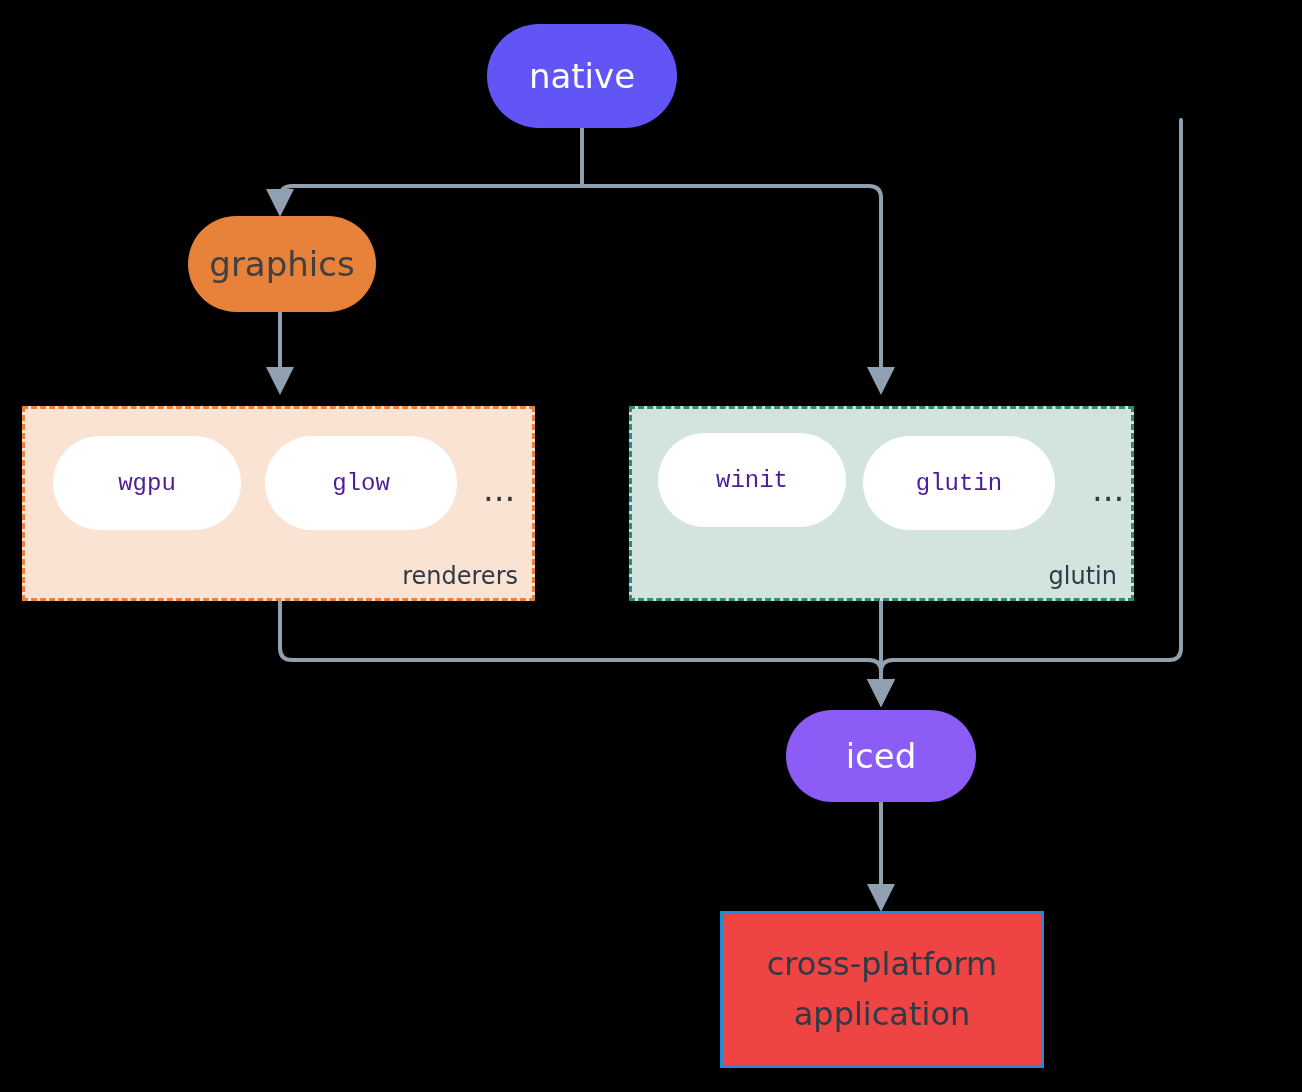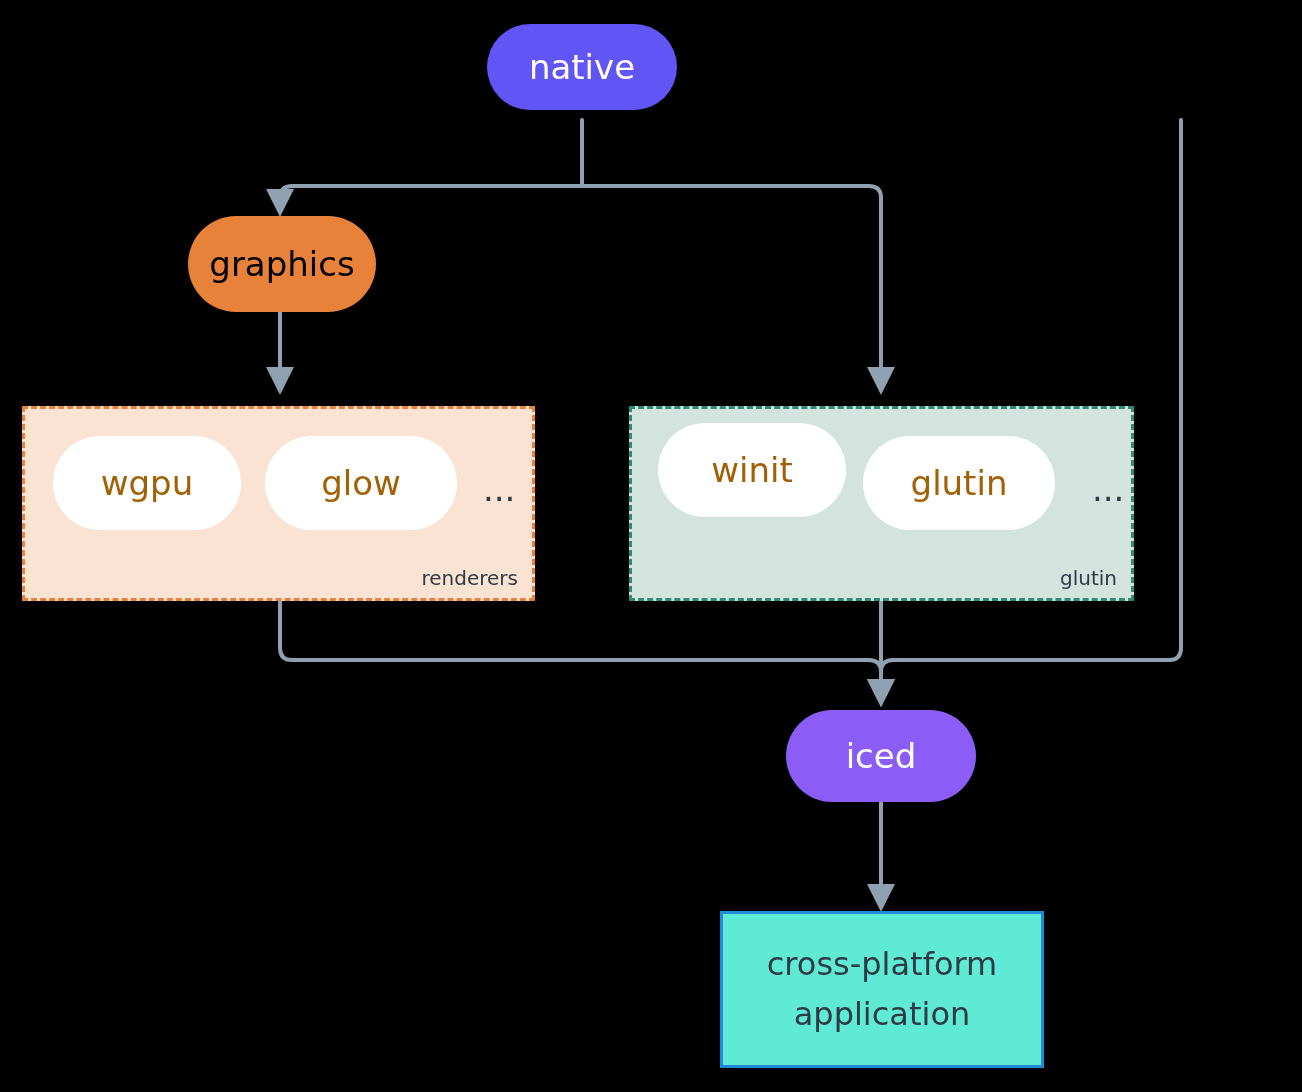--- a/index.html
+++ b/index.html
@@ -34,32 +34,33 @@
     box-sizing: border-box;
     white-space: nowrap;
   }
   .pill-native, .pill-web {
     background: #6155F5;
     color: #ffffff;
     font-size: 34px;
   }
   .pill-graphics {
     background: #E8813A;
-    color: #000000;
+    color: #404040;
     font-size: 34px;
   }
   .pill-iced {
     background: #8b5cf6;
     color: #ffffff;
     font-size: 34px;
   }
   .pill-leaf {
     background: #ffffff;
-    color: #a16207;
-    font-size: 34px;
+    color: #4c1d95;
+    font-size: 24px;
+    font-family: Liberation Mono, monospace;
   }
 
   
   .group {
     position: absolute;
     box-sizing: border-box;
     border-style: dashed;
     border-width: 3px;
   }
   .group-renderers {
@@ -67,36 +68,36 @@
     border-color: #E8813A;
   }
   .group-shells {
     background: #D3E3DE;
     border-color: #2E8B77;
   }
   .group-label {
     position: absolute;
     right: 14px;
     bottom: 8px;
-    font-size: 20px;
+    font-size: 24px;
     color: #2E3A45;
     white-space: nowrap;
   }
   .ellipsis {
     position: absolute;
     font-size: 34px;
     color: #2E3A45;
     line-height: 1;
   }
 
   
   .rect-node {
     position: absolute;
     box-sizing: border-box;
-    background: #5eead4;
+    background: #ef4444;
     border: 3px solid #2089D8;
     display: flex;
     flex-direction: column;
     align-items: center;
     justify-content: center;
     color: #2E3A45;
     font-size: 32px;
     line-height: 1.55;
     text-align: center;
   }
@@ -125,21 +126,21 @@
       <path d="M 280 600 L 280 648 Q 280 660 292 660 L 869 660 Q 881 660 881 672 L 881 700" marker-end="url(#arrow)"></path>
 
       <path d="M 881 600 L 881 700" marker-end="url(#arrow)"></path>
 
       <path d="M 1181 120 L 1181 648 Q 1181 660 1169 660 L 893 660 Q 881 660 881 672 L 881 700" marker-end="url(#arrow)"></path>
 
       <path d="M 881 802 L 881 905" marker-end="url(#arrow)"></path>
     </g>
   </svg>
 
-  <div class="pill pill-native" style="left:487px; top:24px; width:190px; height:86px;">
+  <div class="pill pill-native" style="left:487px; top:24px; width:190px; height:104px;">
     <span>native</span>
   </div>
 
 
   <div class="pill pill-graphics" style="left:188px; top:216px; width:188px; height:96px;">
     <span>graphics</span>
   </div>
 
   <div class="group group-renderers" style="left:22px; top:406px; width:513px; height:195px;">
 
@@ -151,21 +152,21 @@
       <span>glow</span>
     </div>
 
     <span class="ellipsis" style="left:458px; top:63px;">...</span>
 
     <span class="group-label">renderers</span>
   </div>
 
   <div class="group group-shells" style="left:629px; top:406px; width:505px; height:195px;">
 
-    <div class="pill pill-leaf" style="left:26px; top:14px; width:188px; height:94px;">
+    <div class="pill pill-leaf" style="left:26px; top:24px; width:188px; height:94px;">
       <span>winit</span>
     </div>
 
     <div class="pill pill-leaf" style="left:231px; top:27px; width:192px; height:94px;">
       <span>glutin</span>
     </div>
 
     <span class="ellipsis" style="left:460px; top:63px;">...</span>
 
     <span class="group-label">glutin</span>

